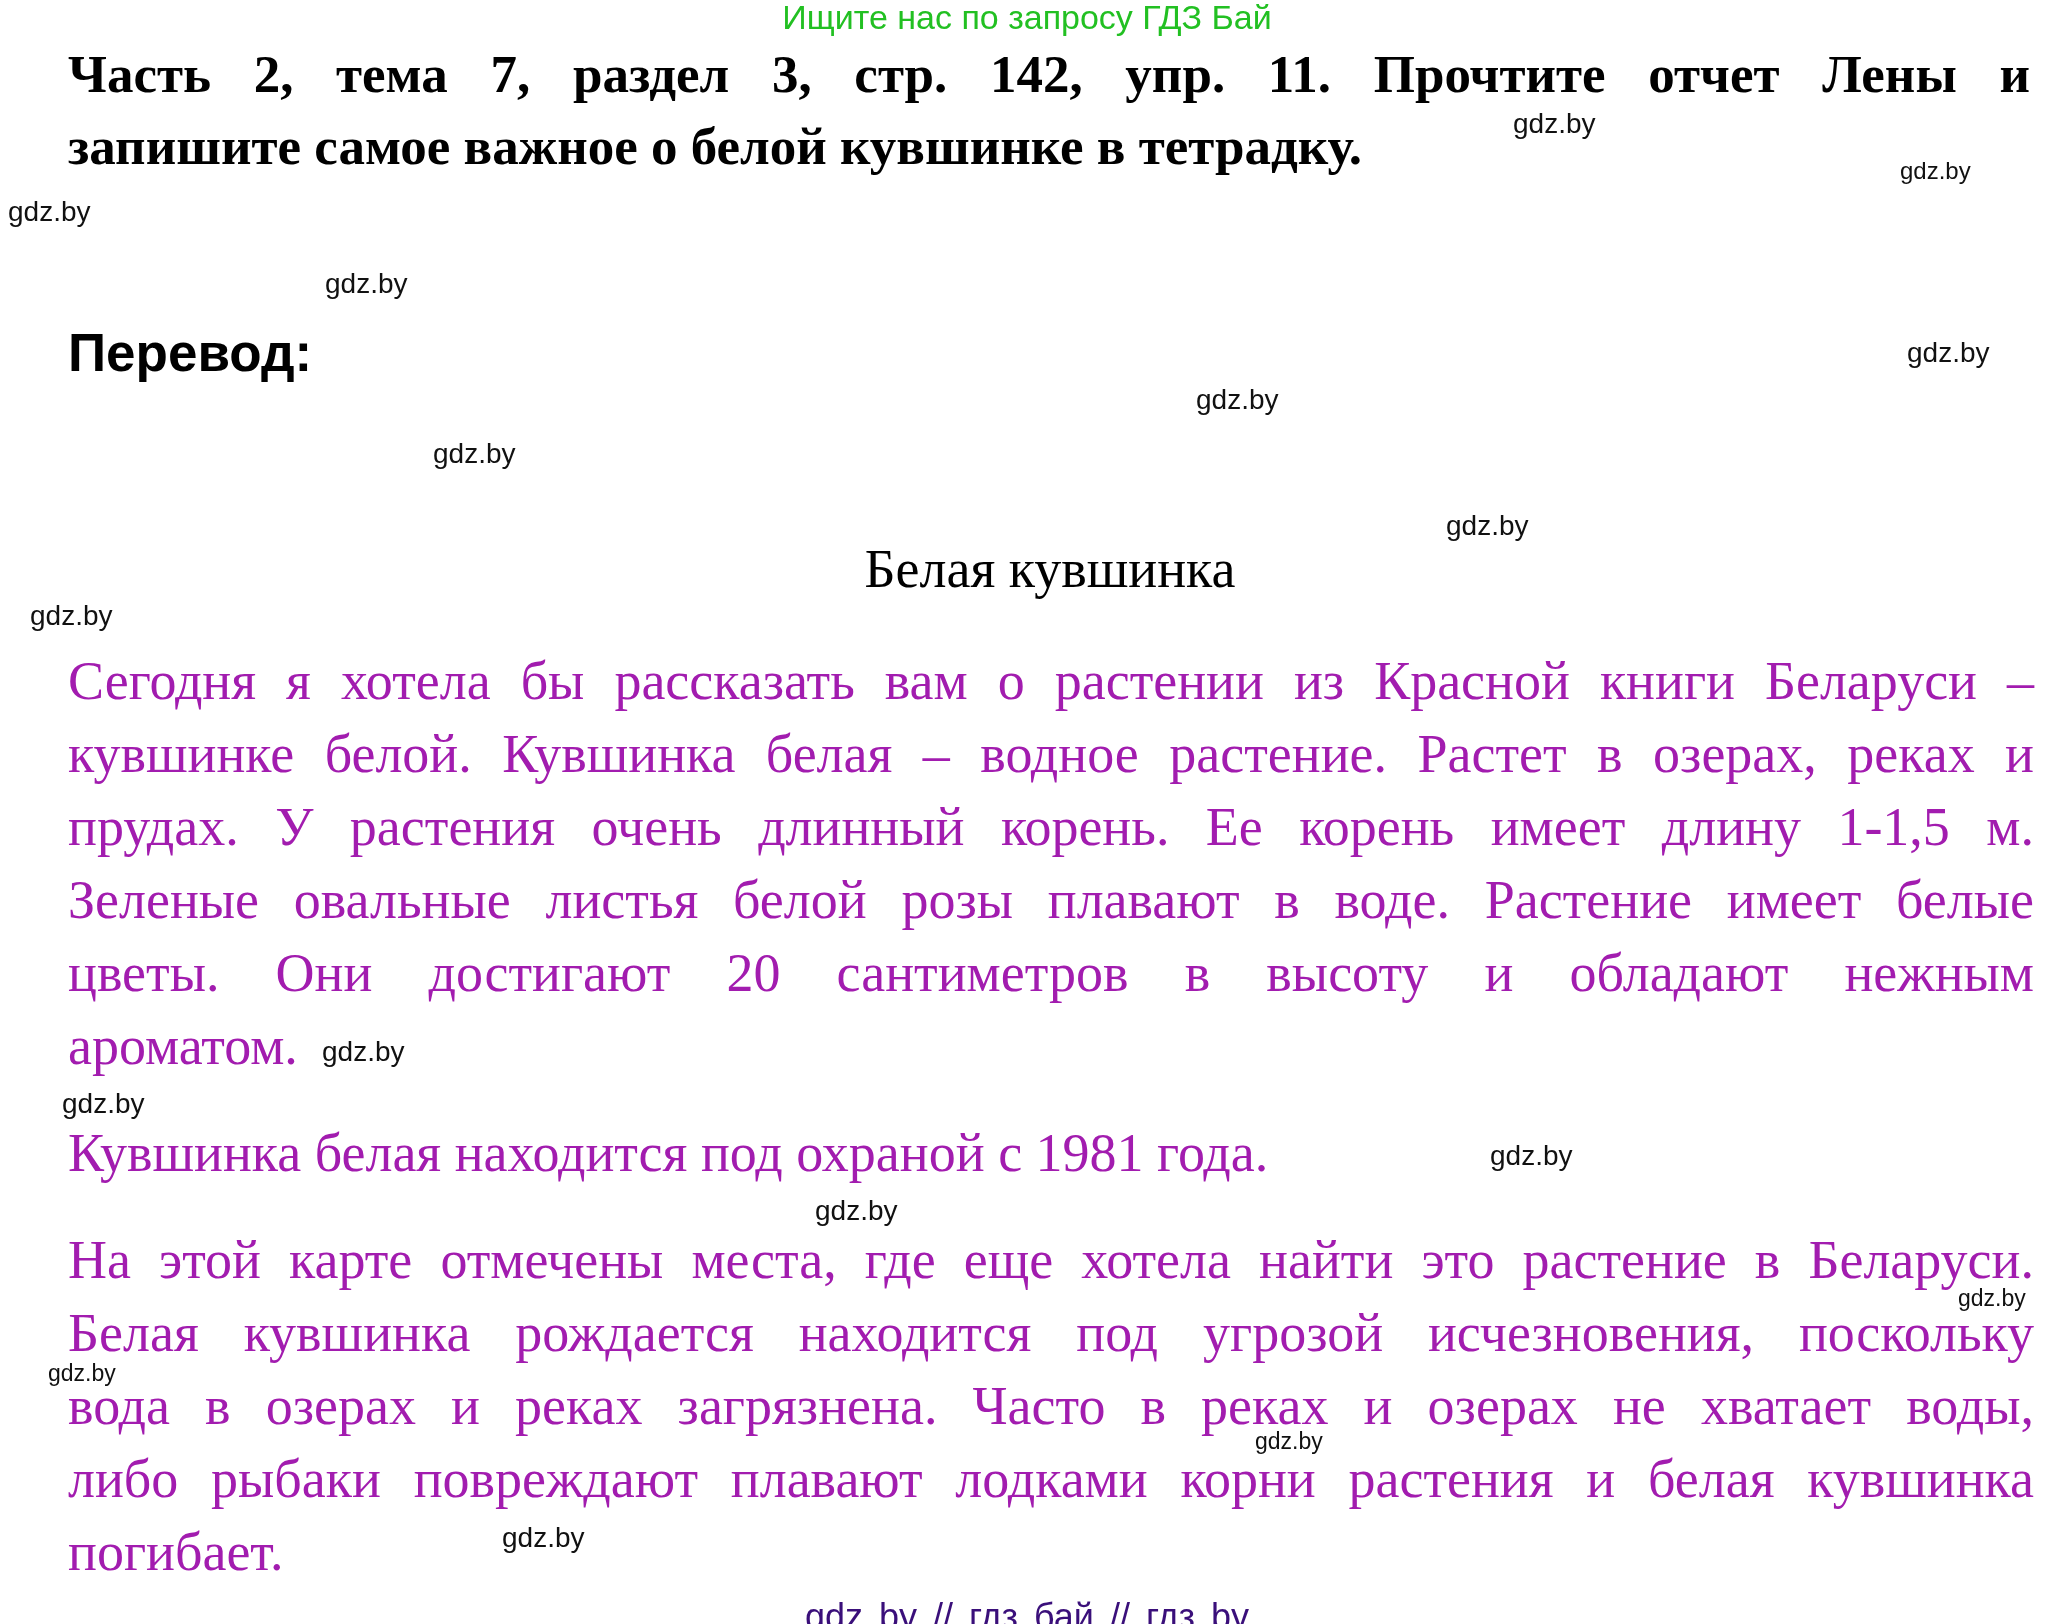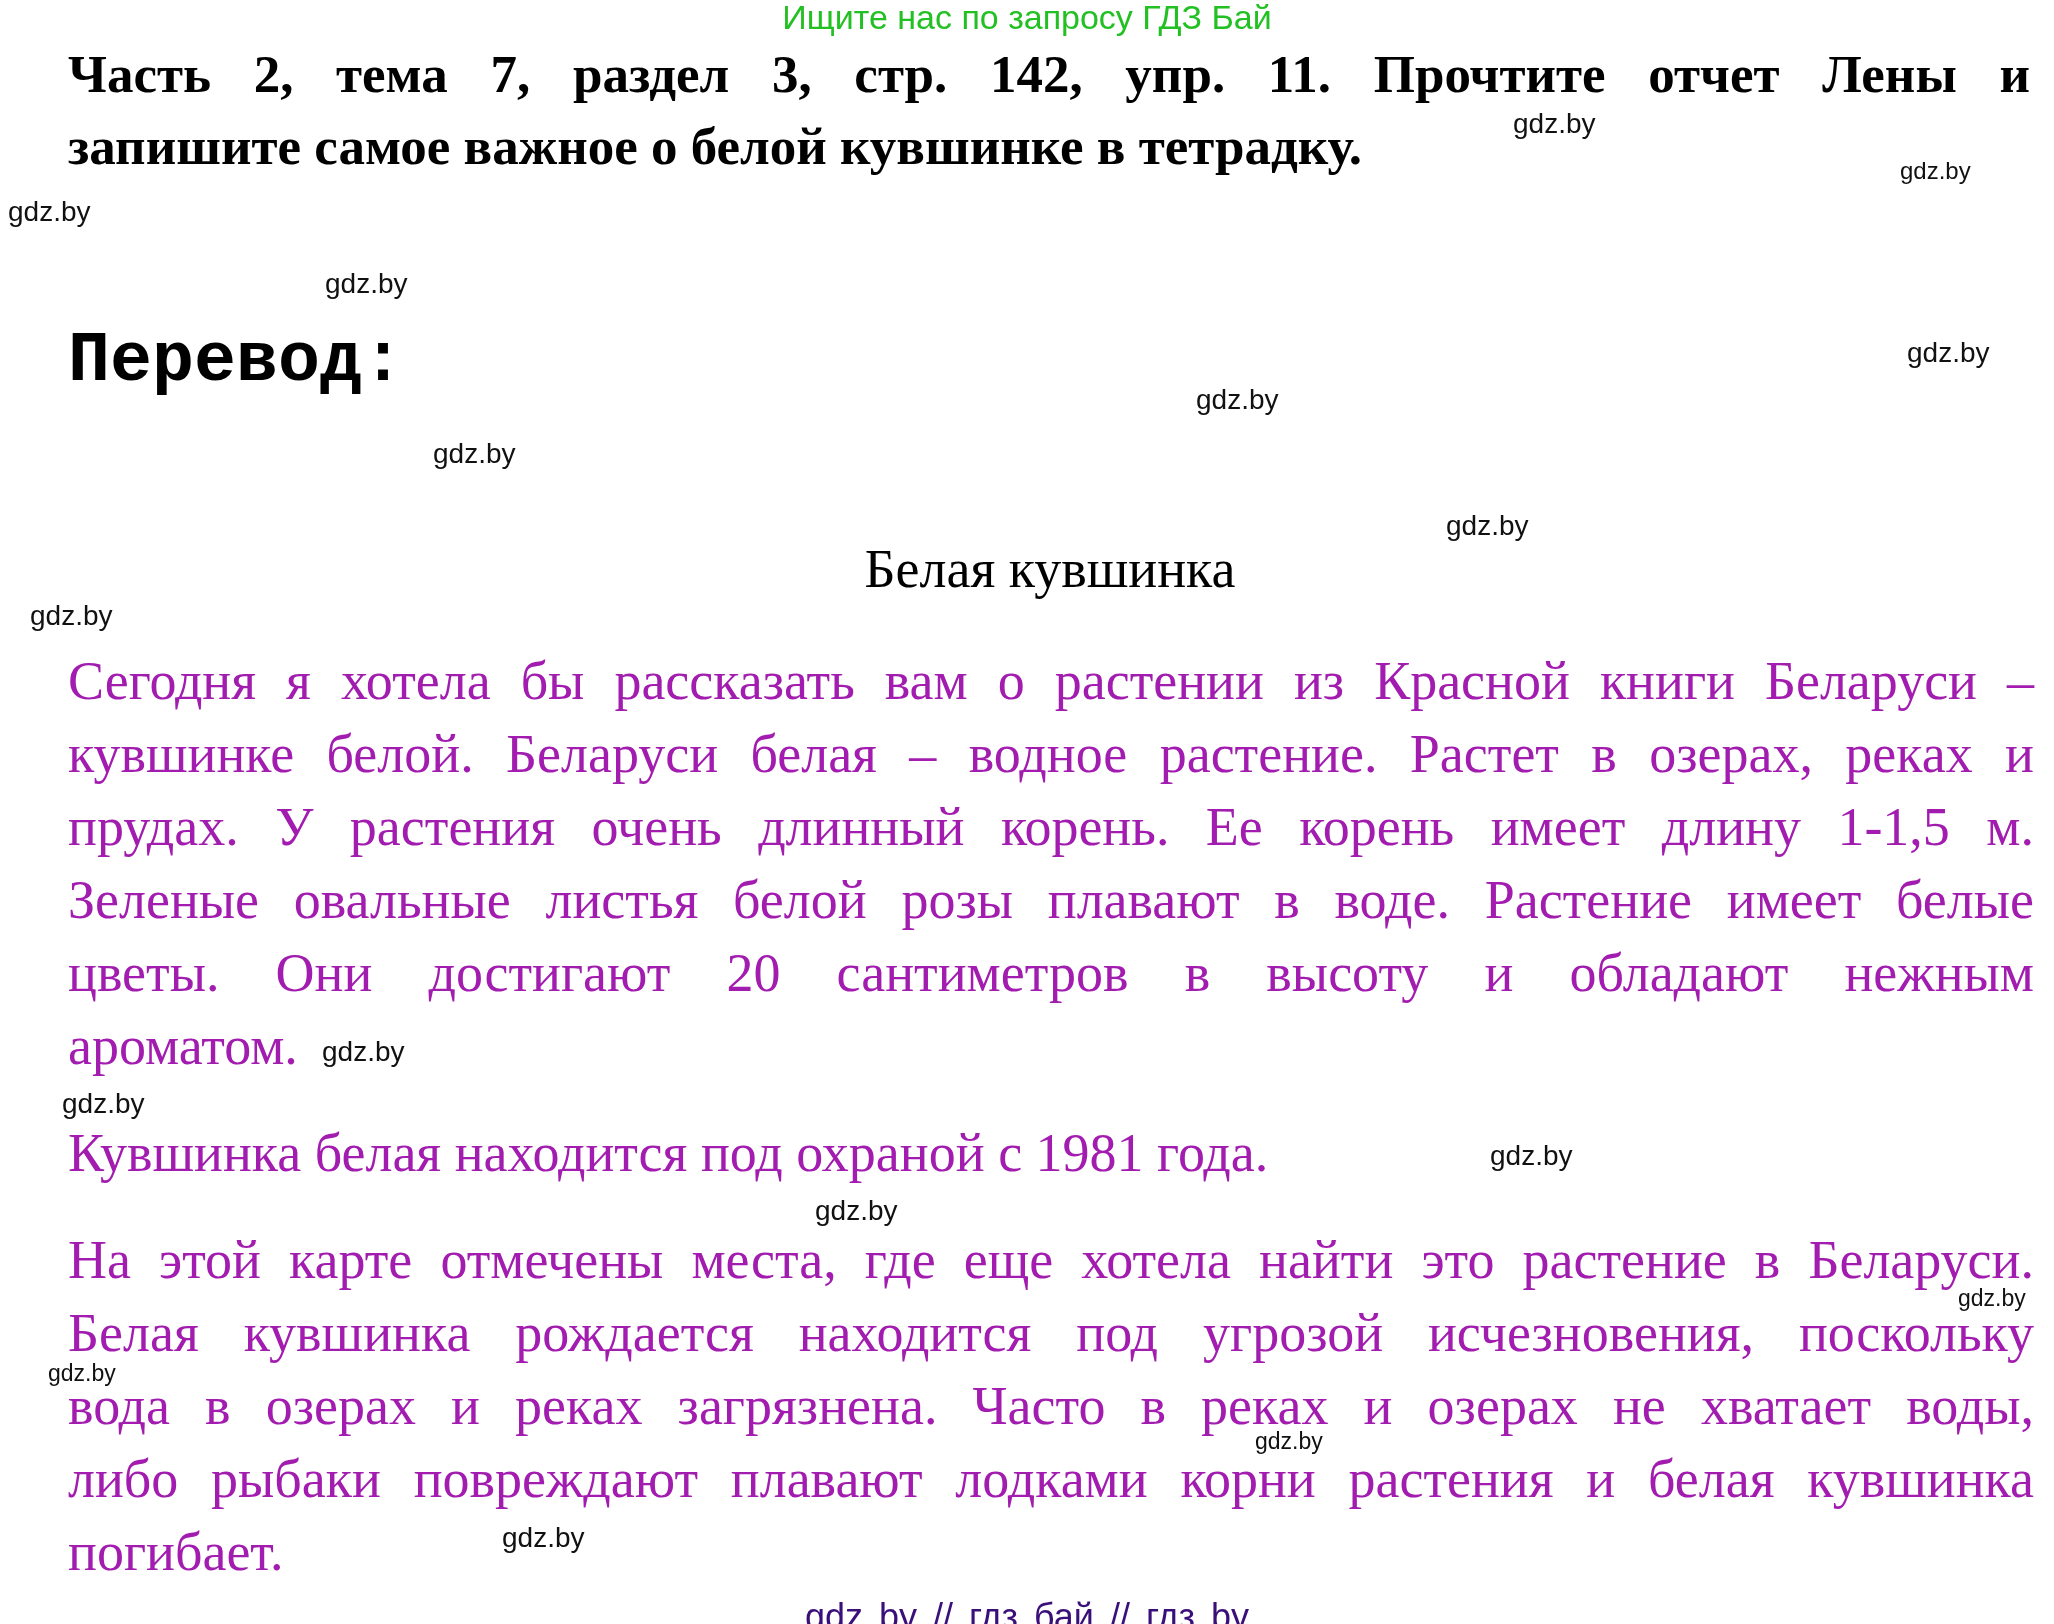--- a/index.html
+++ b/index.html
@@ -2,21 +2,21 @@
 <html><head>
   <meta charset="utf-8">
   <style>
     html, body { margin:0; padding:0; background:#ffffff; }
     body { width:2054px; height:1624px; position:relative; overflow:hidden; }
     .abs { position:absolute; white-space:nowrap; }
     .banner { left:0; width:2054px; top:-2px; text-align:center; font-family:"Liberation Sans", sans-serif; font-size:34px; color:#22c022; }
     .title { left:68px; width:1962px; font-family:"Liberation Serif", serif; font-weight:bold; font-size:53px; line-height:72px; color:#000; text-align:justify; text-align-last:left; white-space:normal; top:38px; }
     .title .l1 { display:block; text-align:justify; text-align-last:justify;font-family:Liberation Serif, serif; }
     .title .l2 { display:block; }
-    .subhead { left:68px; top:322px; font-family:Liberation Mono, monospace; font-weight:bold; font-size:70px; color:#000; }
+    .subhead { left:68px; top:322px; font-family:Liberation Sans, sans-serif; font-weight:bold; font-size:53px; color:#000; }
     .heading { left:0; width:2100px; top:538px; text-align:center; font-family:"Liberation Serif", serif; font-size:54px; color:#000; }
     .body { left:68px; width:1966px; font-family:"Liberation Serif", serif; font-size:54px; line-height:73px; color:#a21caf; }
     .body .line { display:block; text-align:justify; text-align-last:justify; white-space:nowrap; height:73px; }
     .body .line.last { text-align-last:left; }
     .wm { font-family:"Liberation Sans", sans-serif; font-size:28px; color:#111; }
     .footer { left:0; width:2054px; top:1596px; text-align:center; font-family:"Liberation Sans", sans-serif; font-size:36px; color:#3a0f7a; word-spacing:6px; }
   </style>
 </head>
 <body>
 
@@ -26,21 +26,21 @@
   <span class="l1">Часть 2, тема 7, раздел 3, стр. 142, упр. 11. Прочтите отчет Лены и</span>
   <span class="l2">запишите самое важное о белой кувшинке в тетрадку.</span>
 </div>
 
 <div class="abs subhead">Перевод:</div>
 
 <div class="abs heading">Белая кувшинка</div>
 
 <div class="abs body" style="top:645px;">
   <span class="line">Сегодня я хотела бы рассказать вам о растении из Красной книги Беларуси –</span>
-  <span class="line">кувшинке белой. Беларуси белая – водное растение. Растет в озерах, реках и</span>
+  <span class="line">кувшинке белой. Кувшинка белая – водное растение. Растет в озерах, реках и</span>
   <span class="line">прудах. У растения очень длинный корень. Ее корень имеет длину 1-1,5 м.</span>
   <span class="line">Зеленые овальные листья белой розы плавают в воде. Растение имеет белые</span>
   <span class="line">цветы. Они достигают 20 сантиметров в высоту и обладают нежным</span>
   <span class="line last">ароматом.</span>
 </div>
 
 <div class="abs body" style="top:1117px;">
   <span class="line last">Кувшинка белая находится под охраной с 1981 года.</span>
 </div>
 

